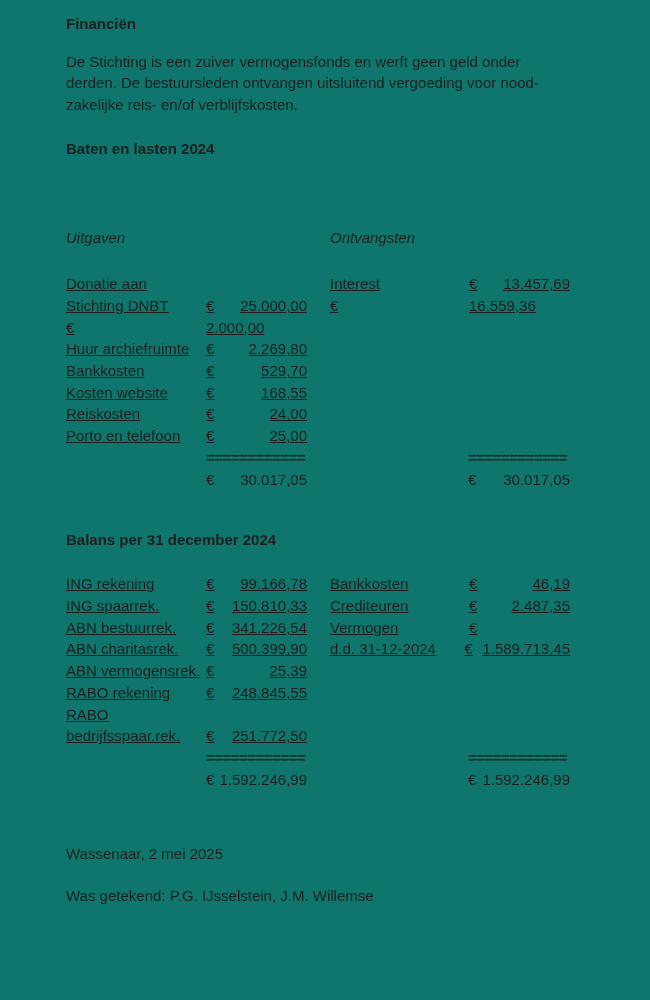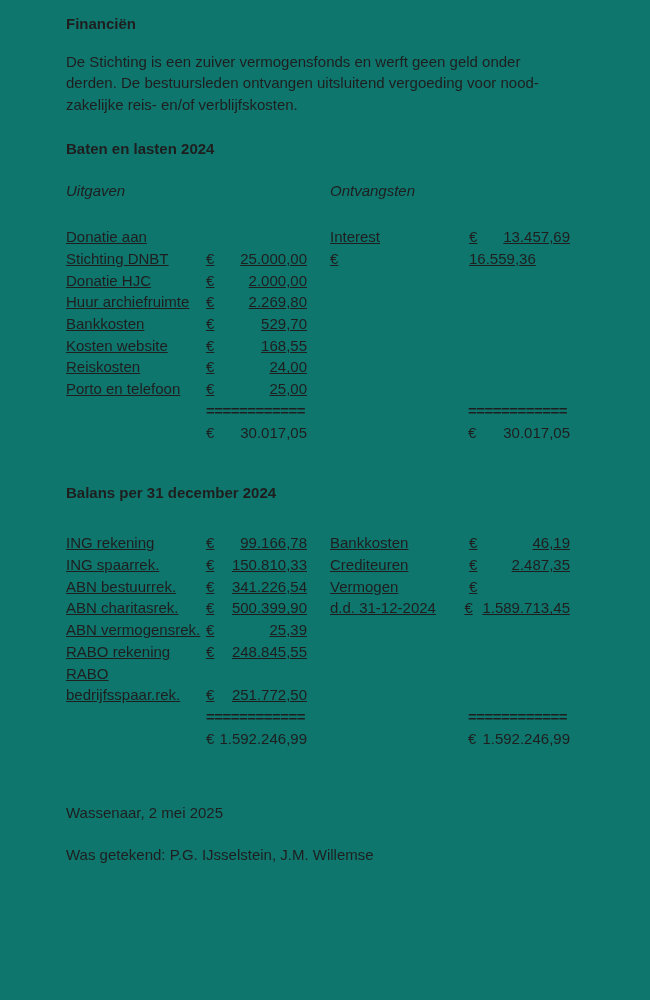--- a/index.html
+++ b/index.html
@@ -20,25 +20,25 @@
     padding: 13px 0 0 66px;
     overflow: hidden;
   }
   .intro-lines { margin-top: 16px; }
   .section-heading { font-weight: bold; }
   .heading-baten  { margin-top: 22px; }
   .heading-balans { margin-top: 38px; }
 
   .twocol { display: flex; gap: 23px; }
   .twocol-baten  { margin-top: 20px; }
-  .twocol-balans { margin-top: 29px; }
+  .twocol-balans { margin-top: 23px; }
   .col-left  { width: 241px; flex: none; }
   .col-right { width: 240px; flex: none; }
 
-  .colhead { font-style: italic; margin-bottom: 25px; }
+  .colhead { font-style: italic; margin-bottom: 25px; margin-top: 47px; }
 
   .rows { min-height: 174px; }
   .row {
     display: grid;
     grid-template-columns: 1fr 18px minmax(83px, max-content);
     align-items: baseline;
     text-decoration: underline;
   }
   .row .lbl { white-space: nowrap; }
   .row .cur { white-space: nowrap; }
@@ -93,21 +93,20 @@
             <span class="amt"></span>
           </div>
 
           <div class="row">
             <span class="lbl">Stichting DNBT</span>
             <span class="cur">€</span>
             <span class="amt">25.000,00</span>
           </div>
 
           <div class="row">
-            <span class="lbl">Donatie HJC</span>
             <span class="cur">€</span>
             <span class="amt">2.000,00</span>
           </div>
 
           <div class="row">
             <span class="lbl">Huur archiefruimte</span>
             <span class="cur">€</span>
             <span class="amt">2.269,80</span>
           </div>
 

